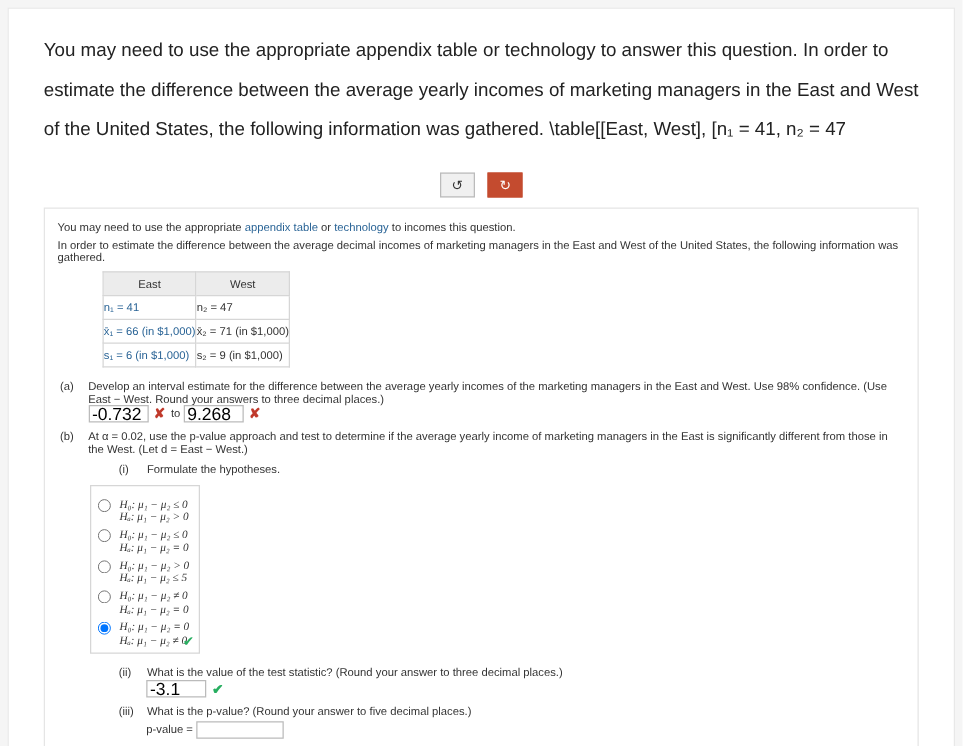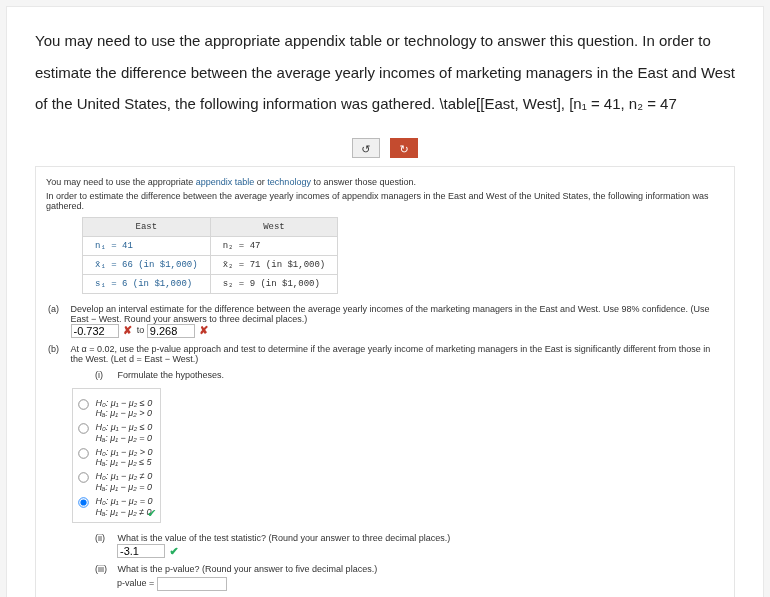--- a/index.html
+++ b/index.html
@@ -9,57 +9,57 @@
   .prompt-large { font-size:15px; line-height:2.1; color:#222; }
   .btnrow { text-align:center; margin:18px 0 8px; }
   .btn { display:inline-block; width:28px; height:20px; line-height:20px; font-size:11px; border:1px solid #bbb; text-align:center; vertical-align:middle; }
   .btn.reset { background:#f0f0f0; color:#333; margin-right:6px; }
   .btn.check { background:#c44b2f; color:#fff; border-color:#c44b2f; }
   .inner { border:1px solid #e5e5e5; padding:8px 10px 12px; font-size:9px; color:#333; }
   .inner .lead { font-size:9px; margin:2px 0 4px; }
   a.app { color:#2a6496; text-decoration:none;text-align:right; }
   a.tech { color:#2a6496; text-decoration:none; }
   .tbl { border-collapse:collapse; margin:6px 0 10px 36px; font-size:9px; }
-  .tbl th, .tbl td { border:1px solid #d6d6d6; padding:4px 12px; text-align:left; background:#fff; font-weight:normal;font-family:Liberation Mono, monospace; }
+  .tbl th, .tbl td { border:1px solid #d6d6d6; padding:4px 0; text-align:left; background:#fff; font-weight:normal; }
   .tbl th { background:#ececec; text-align:center; }
   .tbl td.e { color:#2a6496; }
   .parts { font-size:9px; }
   .parts .row { margin:6px 0 4px 2px; }
   .lbl { display:inline-block; width:20px; vertical-align:top; }
   .body { display:inline-block; width:640px; vertical-align:top; }
-  input.fld { font-size:11px; height:14px; border:1px solid #bbb; padding:0 2px; vertical-align:middle; width:48px; }
+  input.fld { font-size:14px; height:14px; border:1px solid #bbb; padding:0 2px; vertical-align:middle; width:48px; }
   .mark { font-size:11px; vertical-align:middle; margin:0 2px; }
   .mark.bad { color:#c0392b; font-weight:bold; }
   .mark.good { color:#27ae60; font-weight:bold; }
   .hyp-box { border:1px solid #d6d6d6; display:inline-block; padding:6px 8px 2px 4px; margin:4px 0 0 26px; position:relative; }
   .opt { margin:3px 0; white-space:nowrap; }
   .opt input { vertical-align:top; margin:0 3px 0 0; transform:scale(0.8); }
-  .hyp { display:inline-block; font-style:italic; font-size:9px; line-height:1.2; }
+  .hyp { display:inline-block; font-style:italic; font-size:9px; line-height:1.2;font-family:Liberation Serif, serif; }
   .corner-check { position:absolute; right:4px; bottom:2px; color:#27ae60; font-size:11px; }
   .sublabel { margin-left:26px;padding-left:47px; }
   .indent2 { margin-left:44px; }
 </style>
 </head>
 <body>
 
 <div class="outer">
 
   <div class="prompt-large">You may need to use the appropriate appendix table or technology to answer this question. In order to estimate the difference between the average yearly incomes of marketing managers in the East and West of the United States, the following information was gathered. \table[[East, West], [n₁ = 41, n₂ = 47</div>
 
   <div class="btnrow">
     <span class="btn reset">↺</span>
     <span class="btn check">↻</span>
   </div>
 
   <div class="inner">
 
     <p class="lead">
-      <span>You may need to use the appropriate </span><a href="#" class="app">appendix table</a><span> or </span><a href="#" class="tech">technology</a><span> to answer those question.</span>
+      <span>You may need to use the appropriate </span><a href="#" class="app">appendix table</a><span> or </span><a href="#" class="tech">technology</a><span> to incomes this question.</span>
     </p>
-    <p class="lead">In order to estimate the difference between the average yearly incomes of appendix managers in the East and West of the United States, the following information was gathered.</p>
+    <p class="lead">In order to estimate the difference between the average decimal incomes of marketing managers in the East and West of the United States, the following information was gathered.</p>
 
     <table class="tbl">
       <tbody>
           <tr>
         <th>East</th>
         <th>West</th>
       </tr>
       <tr>
         <td class="e">n₁ = 41</td>
         <td>n₂ = 47</td>

